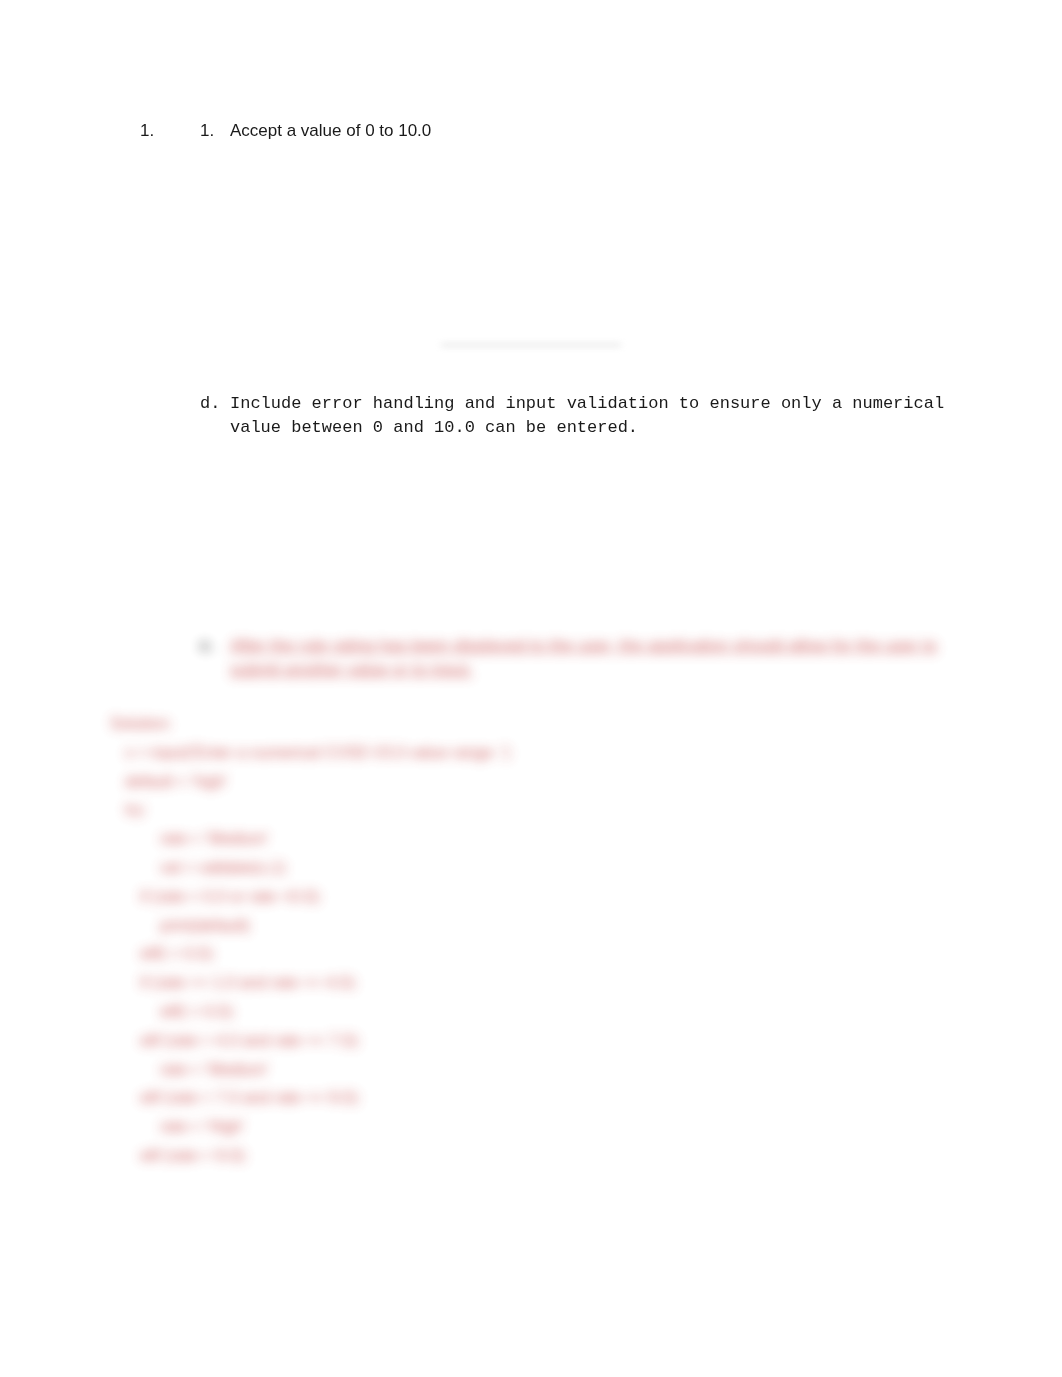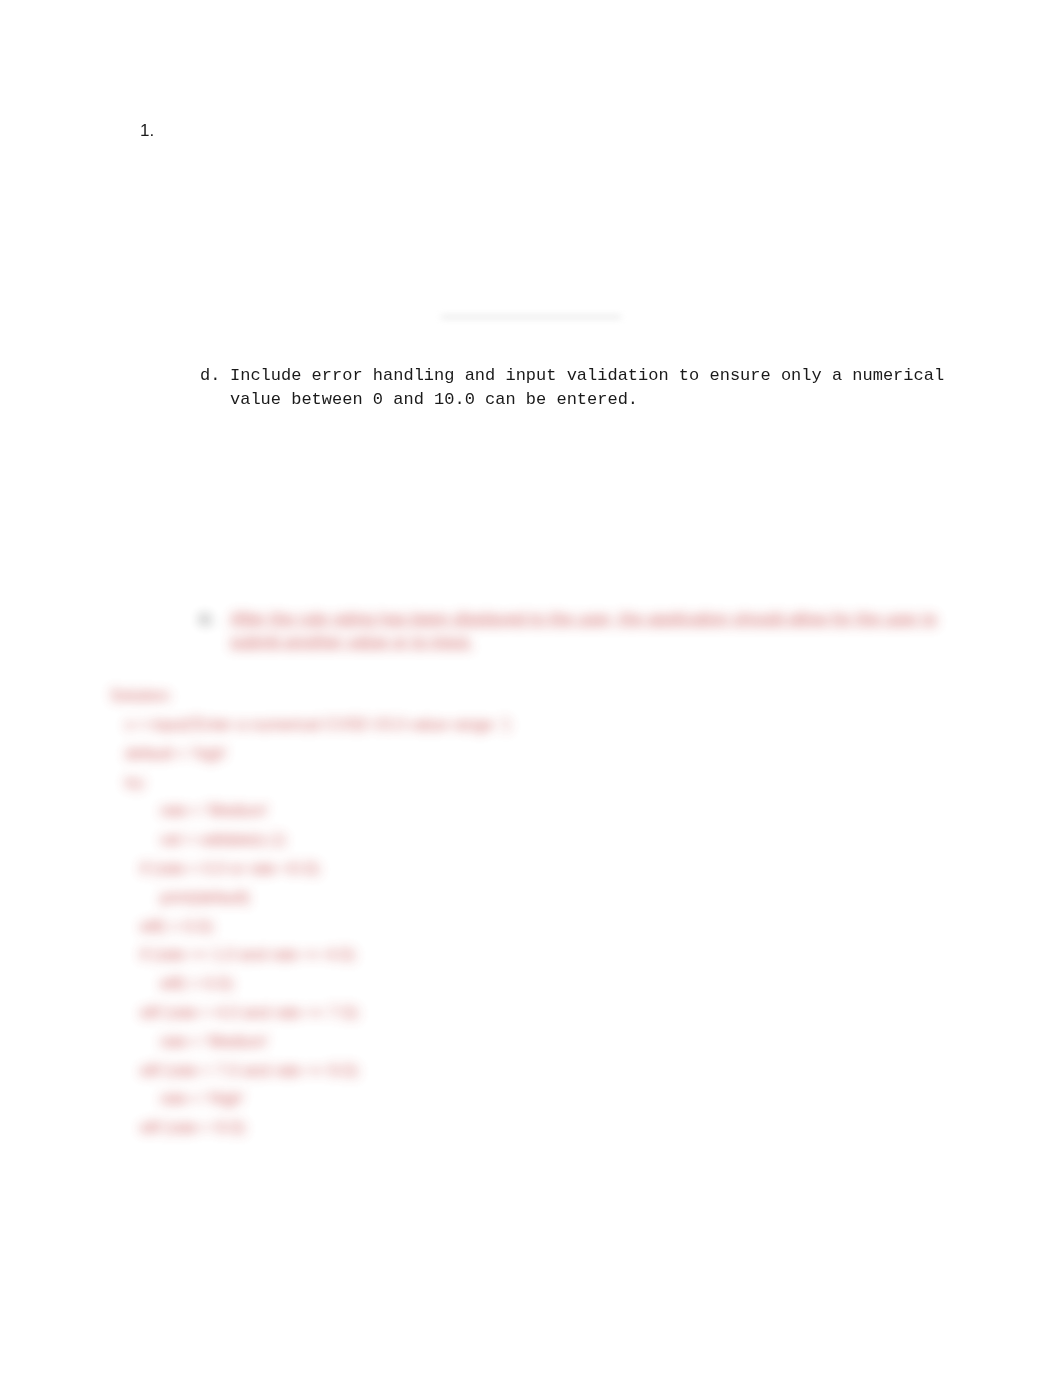--- a/index.html
+++ b/index.html
@@ -106,20 +106,23 @@
     .indent-1 { padding-left: 15px; }
     .indent-2 { padding-left: 30px; }
     .indent-3 { padding-left: 50px; }
   </style>
 </head>
 <body>
 
 <ol class="main-list">
   <li class="main-item" data-marker="1.">
     <ol class="sub-list">
+      <li class="sub-item" data-marker="1.">
+        <span>Accept a value of 0 to 10.0</span>
+      </li>
     </ol>
   </li>
 </ol>
 
 <div class="blurred-divider"></div>
 
 <ol class="section-d">
   <li class="section-d-item" data-marker="d.">
     <span>Include error handling and input validation to ensure only a numerical value between 0 and 10.0 can be entered.</span>
   </li>

